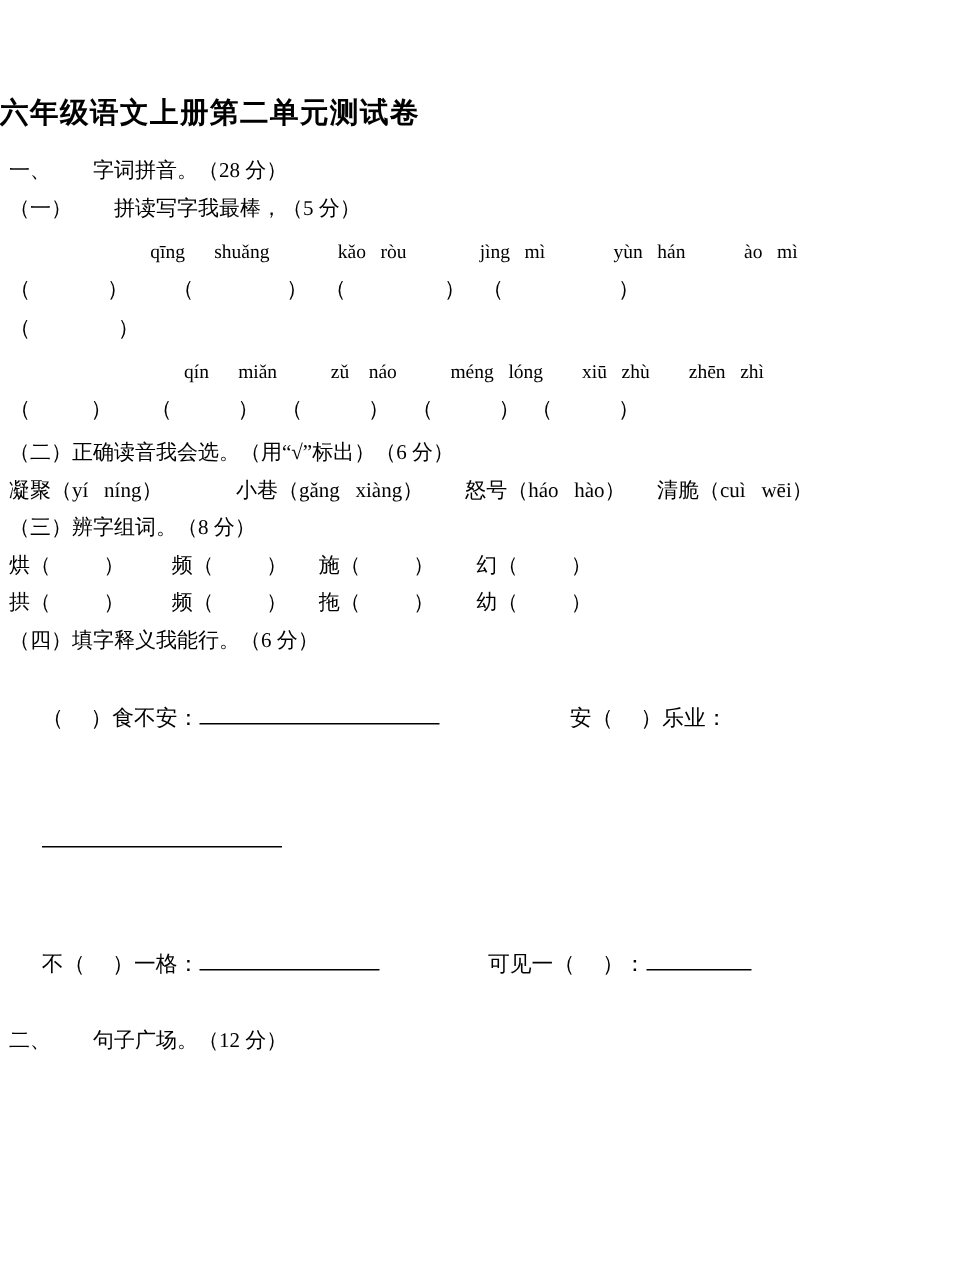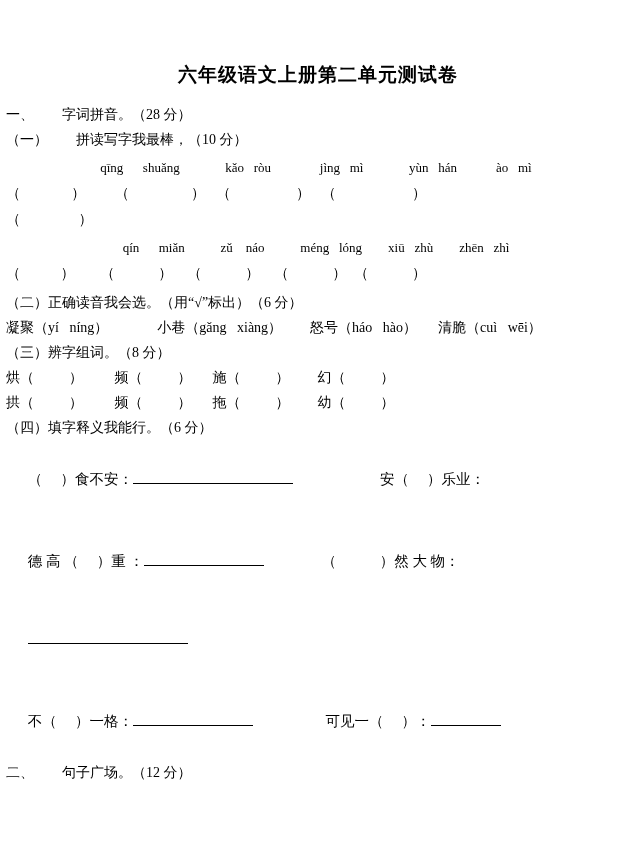--- a/index.html
+++ b/index.html
@@ -16,21 +16,20 @@
     overflow: hidden;
   }
   .page {
     position: relative;
     width: 636px;
     height: 853px;
     padding: 0;
     box-sizing: border-box;
   }
   .title {
-    text-align: center;
     font-size: 19px;
     font-weight: bold;
     margin-top: 62px;
     margin-bottom: 14px;
     letter-spacing: 1px;
   }
   .content {
     padding: 0 10px 0 6px;
   }
   .line {
@@ -72,21 +71,21 @@
 <body>
 
 <div class="page">
 
   <div class="title">六年级语文上册第二单元测试卷</div>
 
   <div class="content">
 
     <div class="line">一、　　字词拼音。（28 分）</div>
 
-    <div class="line">（一）　　拼读写字我最棒，（10 分）</div>
+    <div class="line">（一）　　拼读写字我最棒，（5 分）</div>
 
     <div class="rowgap"></div>
 
     <div class="pinyin-row">qīng      shuǎng              kǎo   ròu               jìng   mì              yùn   hán            ào   mì</div>
     <div class="paren-row">（              ）        （                 ）   （                  ）   （                     ）</div>
     <div class="paren-row">（                ）</div>
 
     <div class="rowgap"></div>
 
     <div class="pinyin-row">qín      miǎn           zǔ    náo           méng   lóng        xiū   zhù        zhēn   zhì</div>
@@ -102,23 +101,20 @@
     <div class="line">拱（          ）         频（          ）      拖（          ）        幼（          ）</div>
 
     <div class="line">（四）填字释义我能行。（6 分）</div>
 
     <div class="paren-row">
       <span>（     ）食不安：</span><span class="u-long"></span><span class="nowrap">　　　　　　</span><span>安（     ）乐业：</span>
     </div>
 
     <div class="rowgap"></div>
 
-    <div class="paren-row">
-      <span>德 高 （     ）重 ：</span><span class="u-med"></span><span class="nowrap">　　　　</span><span>（            ）然 大 物：</span>
-    </div>
 
     <div class="paren-row">
       <span class="u-long"></span>
     </div>
 
     <div class="rowgap"></div>
 
     <div class="paren-row">
       <span>不（     ）一格：</span><span class="u-med"></span><span class="nowrap">　　　　　</span><span>可见一（     ）：</span><span class="u-xshort"></span>
     </div>

